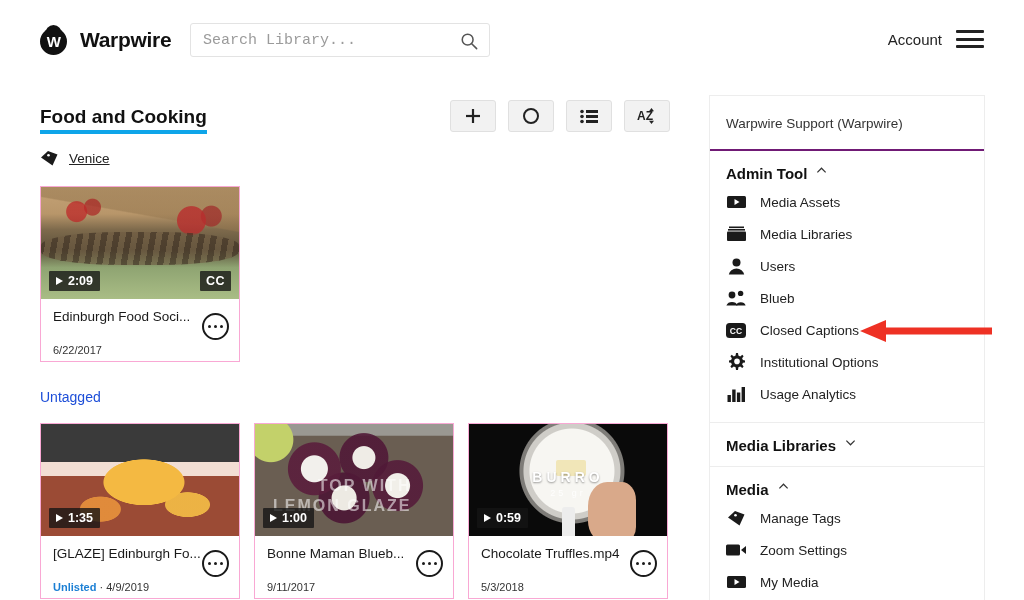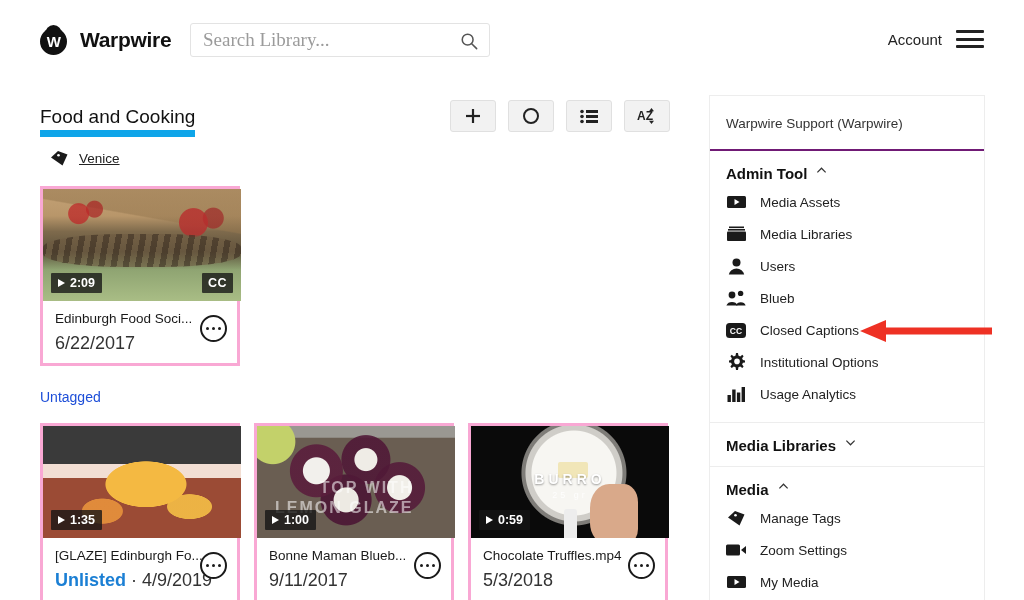--- a/index.html
+++ b/index.html
@@ -27,69 +27,69 @@
   }
   .brand-name { font-size: 21px; font-weight: bold; letter-spacing: -0.3px; color:#111; }
 
   .search-box {
     position:absolute; left:190px; top:23px; width:300px; height:34px;
     border:1px solid #e3e3e3; border-radius:3px; background:#fff;
     display:flex; align-items:center;
   }
   .search-input {
     border:none; outline:none; background:transparent;
-    font-family:Liberation Serif, serif; font-size:19px; color:#a16207;
+    font-family:Liberation Mono, monospace; font-size:15px; color:#a16207;
     padding-left:12px; width:250px; height:32px;
   }
   .search-input::placeholder { color:#9b9b9b; }
   .search-icon { position:absolute; right:11px; top:8px; width:18px; height:18px; }
 
   .account { position:absolute; right:40px; top:30px; display:flex; align-items:center; gap:14px;}
   .account-label { font-size:15px; color:#222; }
   .hamburger { width:28px; height:18px; display:flex; flex-direction:column; justify-content:space-between; cursor:pointer;}
   .hamburger span { display:block; height:3px; background:#222; border-radius:1px; }
 
   
   .main { position:absolute; left:0; top:80px; width:700px; height:520px; }
   .page-title {
     position:absolute; left:40px; top:27px;
-    font-size:19px; font-weight:normal; color:#111;
-    border-bottom:7px solid #0ea5e9; padding-bottom:2px; line-height:1.1;
+    font-size:19px; font-weight:bold; color:#111;
+    border-bottom:4px solid #0ea5e9; padding-bottom:2px; line-height:1.1;
     display:inline-block;
   }
   .toolbar { position:absolute; left:450px; top:20px; display:flex; gap:12px; }
   .tool-btn {
     width:46px; height:32px; background:#f2f2f2; border:1px solid #e0e0e0; border-radius:3px;
     display:flex; align-items:center; justify-content:center; cursor:pointer;
   }
 
-  .tag-row { position:absolute; left:50px; top:70px; display:flex; align-items:center; gap:10px;}
+  .tag-row { position:absolute; left:40px; top:70px; display:flex; align-items:center; gap:10px;}
   .tag-label { font-size:13.5px; color:#222; text-decoration:underline; cursor:pointer;}
   .section-label { position:absolute; left:40px; top:309px; font-size:14px; color:#1d4ed8; }
 
   
-  .card { position:absolute; width:200px; background:#fff; border:3px solid #f9a8d4; }
+  .card { position:absolute; width:200px; background:#fff; border:1px solid #f9a8d4; }
   .thumb { position:relative; width:198px; height:112px; overflow:hidden; }
   .badge-dur {
     position:absolute; left:8px; bottom:8px; height:20px; padding:0 7px;
     background:rgba(20,20,20,0.78); color:#fff; font-size:12.5px; font-weight:bold;
     display:flex; align-items:center; gap:5px; border-radius:1px;
   }
   .play-tri {
     width:0; height:0; border-left:7px solid #fff;
     border-top:4.5px solid transparent; border-bottom:4.5px solid transparent;
   }
   .badge-cc {
     position:absolute; right:8px; bottom:8px; height:20px; padding:0 6px;
     background:rgba(20,20,20,0.78); color:#fff; font-size:12.5px; font-weight:bold;
     display:flex; align-items:center; border-radius:1px; letter-spacing:0.5px;
   }
   .card-body { position:relative; padding:10px 12px 12px 12px; height:62px; }
   .card-title { font-size:13.5px; color:#1a1a1a; white-space:nowrap; overflow:hidden; padding-right:40px; }
-  .card-meta { font-size:18px; color:#333; margin-top:7px; }
+  .card-meta { font-size:11px; color:#333; margin-top:20px; }
   .unlisted { color:#1b7fd4; font-weight:bold; }
   .dots-btn {
     position:absolute; right:10px; top:14px; width:27px; height:27px; border-radius:50%;
     border:2px solid #1a1a1a; display:flex; align-items:center; justify-content:center; gap:2.5px;
     cursor:pointer; background:#fff;
   }
   .dots-btn i { width:3.2px; height:3.2px; background:#1a1a1a; border-radius:50%; display:block;}
 
   
   .img-market {

